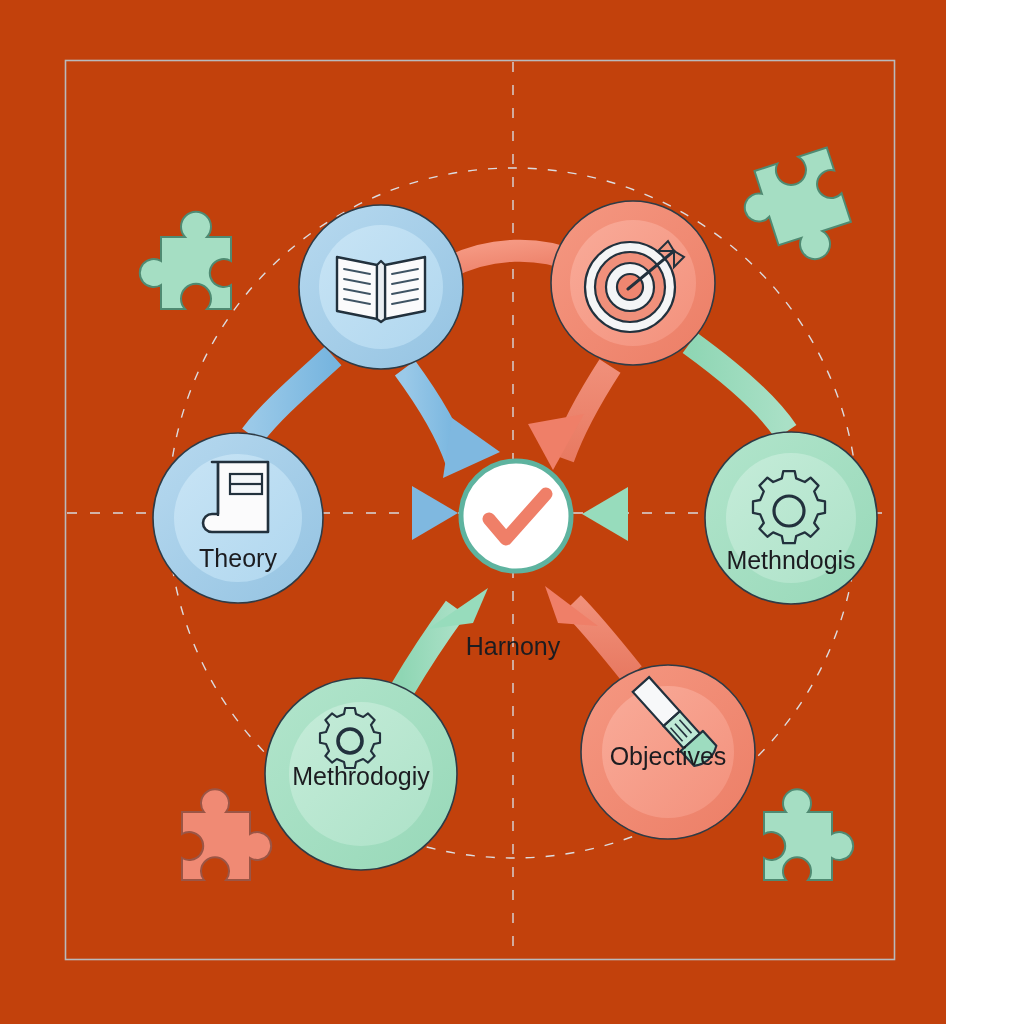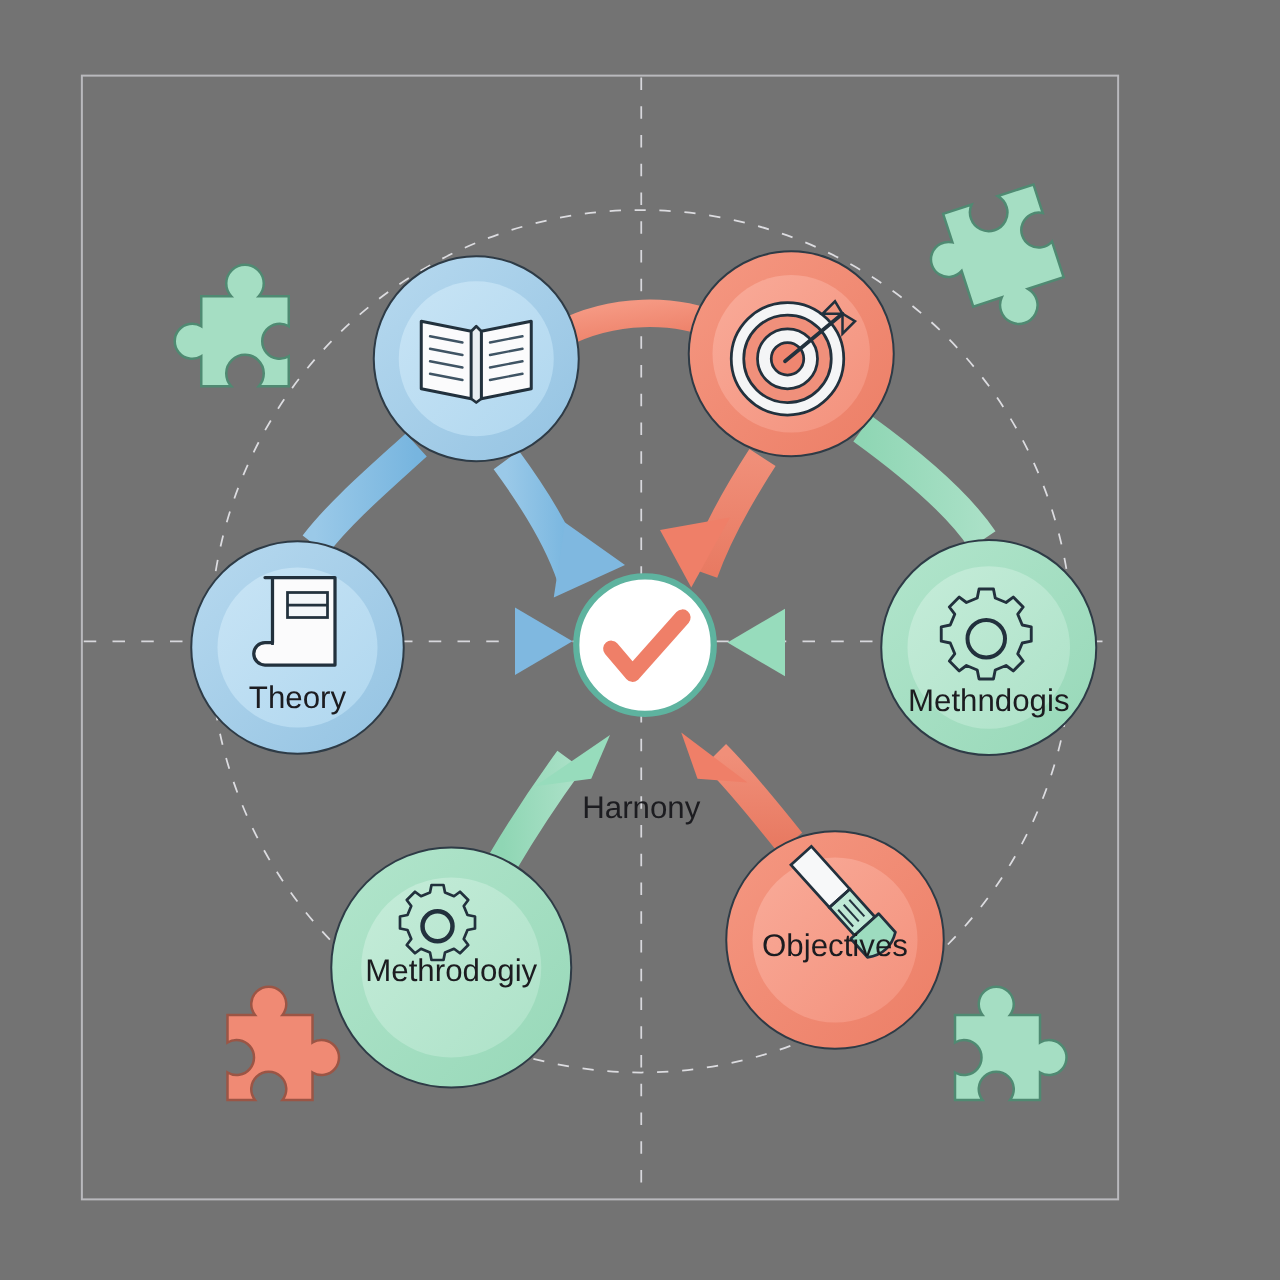--- a/index.html
+++ b/index.html
@@ -2,23 +2,23 @@
 <html><head>
 <meta charset="utf-8">
 <style>
   html, body {
     margin: 0;
     padding: 0;
     background: #ffffff;
   }
   #stage {
     position: relative;
-    width: 1024px;
+    width: 946px;
     height: 1024px;
-    background: #737373;
+    background: #c2410c;
     font-family: "Liberation Sans", sans-serif;
     overflow: hidden;
   }
   #diagram-svg {
     position: absolute;
     left: 0;
     top: 0;
     width: 1024px;
     height: 1024px;
   }

